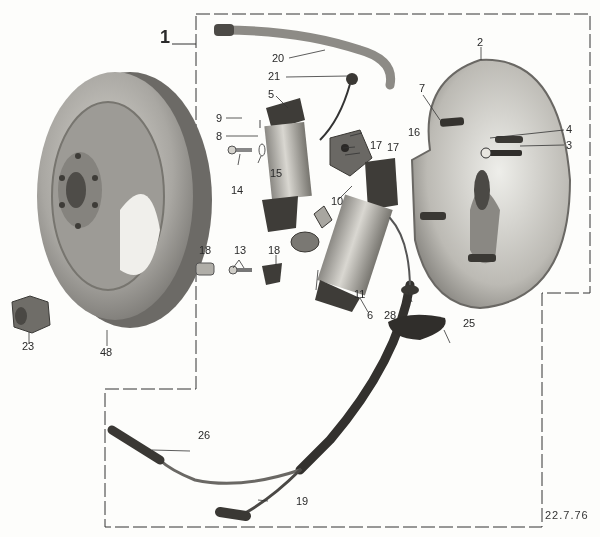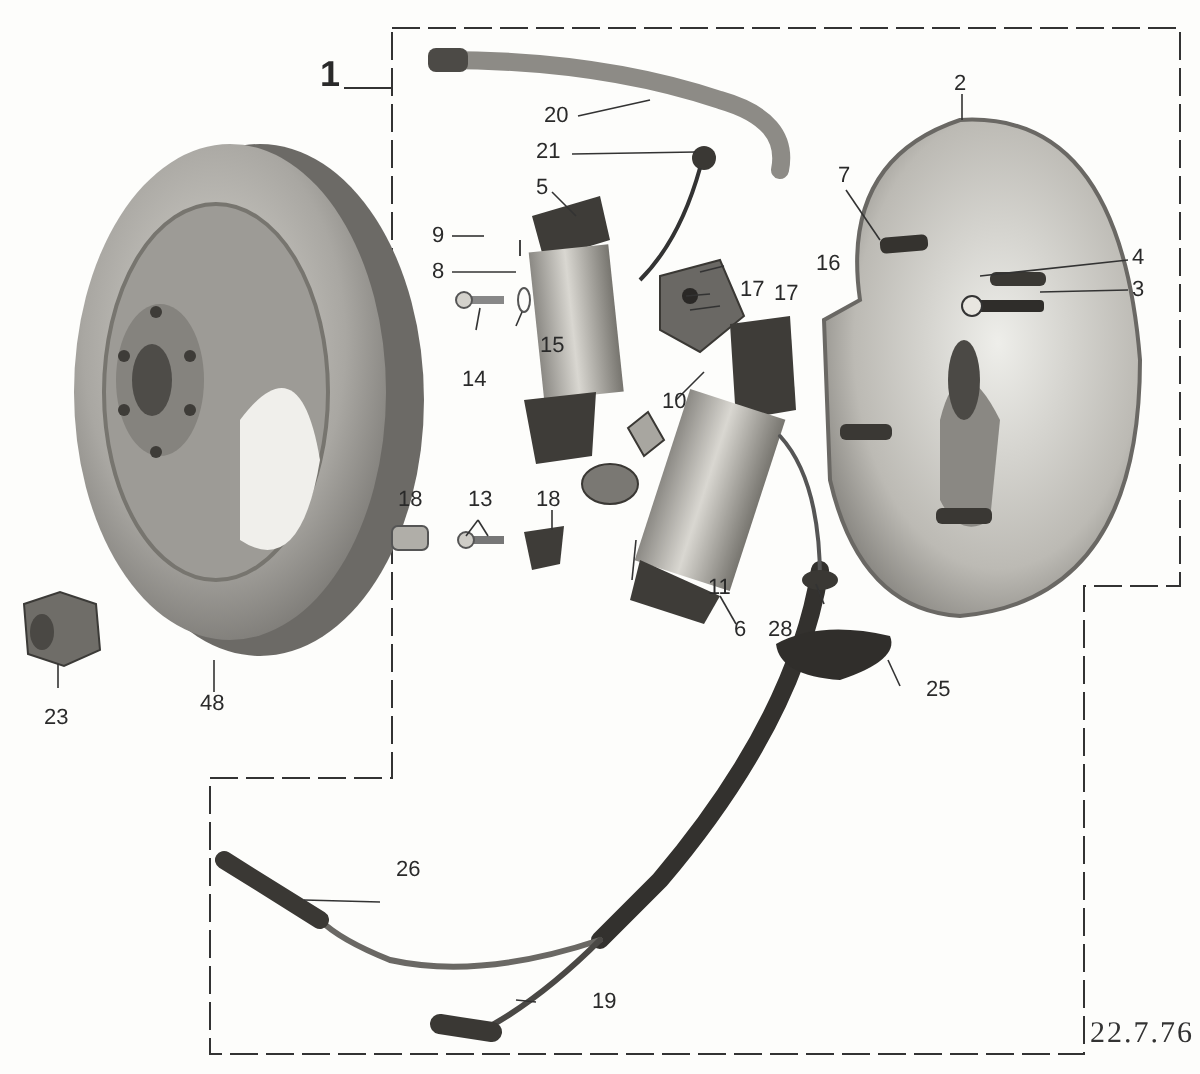--- a/index.html
+++ b/index.html
@@ -1,20 +1,20 @@
 <!DOCTYPE html>
 <html><head>
 <meta charset="utf-8">
 <style>
   html, body { margin:0; padding:0; background:#fdfdfb; }
   body { width:600px; height:537px; position:relative; overflow:hidden; font-family:"Liberation Sans", sans-serif; }
   #stage { position:absolute; left:0; top:0; width:600px; height:537px; }
   .lbl { position:absolute; font-size:11px; color:#2a2a2a; line-height:1; white-space:nowrap; }
   .lbl-big { font-size:18px; font-weight:bold; }
-  .date { position:absolute; font-family:Liberation Serif, serif; font-size:15px; color:#333; letter-spacing:1px; }
+  .date { position:absolute; font-family:Liberation Sans, sans-serif; font-size:11px; color:#333; letter-spacing:1px; }
 </style>
 </head>
 <body>
 
 <div id="stage">
   <svg width="600" height="537" viewBox="0 0 600 537" xmlns="http://www.w3.org/2000/svg">
     <defs>
       <radialGradient id="gFly" cx="0.45" cy="0.4" r="0.7">
         <stop offset="0" stop-color="#d8d6d0"></stop>
         <stop offset="0.6" stop-color="#a9a7a2"></stop>
@@ -162,23 +162,23 @@
   <span class="lbl" style="left:408px;top:127px;">16</span>
   <span class="lbl" style="left:370px;top:140px;">17</span>
   <span class="lbl" style="left:387px;top:142px;">17</span>
   <span class="lbl" style="left:331px;top:196px;text-align:right;">10</span>
   <span class="lbl" style="left:199px;top:245px;">18</span>
   <span class="lbl" style="left:234px;top:245px;">13</span>
   <span class="lbl" style="left:268px;top:245px;">18</span>
   <span class="lbl" style="left:310px;top:289px;margin-left:44px;">11</span>
   <span class="lbl" style="left:367px;top:310px;">6</span>
   <span class="lbl" style="left:384px;top:310px;">28</span>
-  <span class="lbl" style="left:463px;top:340px;text-align:right;">25</span>
+  <span class="lbl" style="left:463px;top:318px;text-align:right;">25</span>
   <span class="lbl" style="left:477px;top:37px;">2</span>
   <span class="lbl" style="left:419px;top:83px;">7</span>
   <span class="lbl" style="left:566px;top:124px;">4</span>
   <span class="lbl" style="left:566px;top:140px;">3</span>
-  <span class="lbl" style="left:22px;top:354px;">23</span>
+  <span class="lbl" style="left:22px;top:341px;">23</span>
   <span class="lbl" style="left:100px;top:347px;">48</span>
   <span class="lbl" style="left:198px;top:430px;">26</span>
   <span class="lbl" style="left:296px;top:496px;">19</span>
   <span class="date" style="left:545px;top:509px;">22.7.76</span>
 </div>
 
 </body></html>

